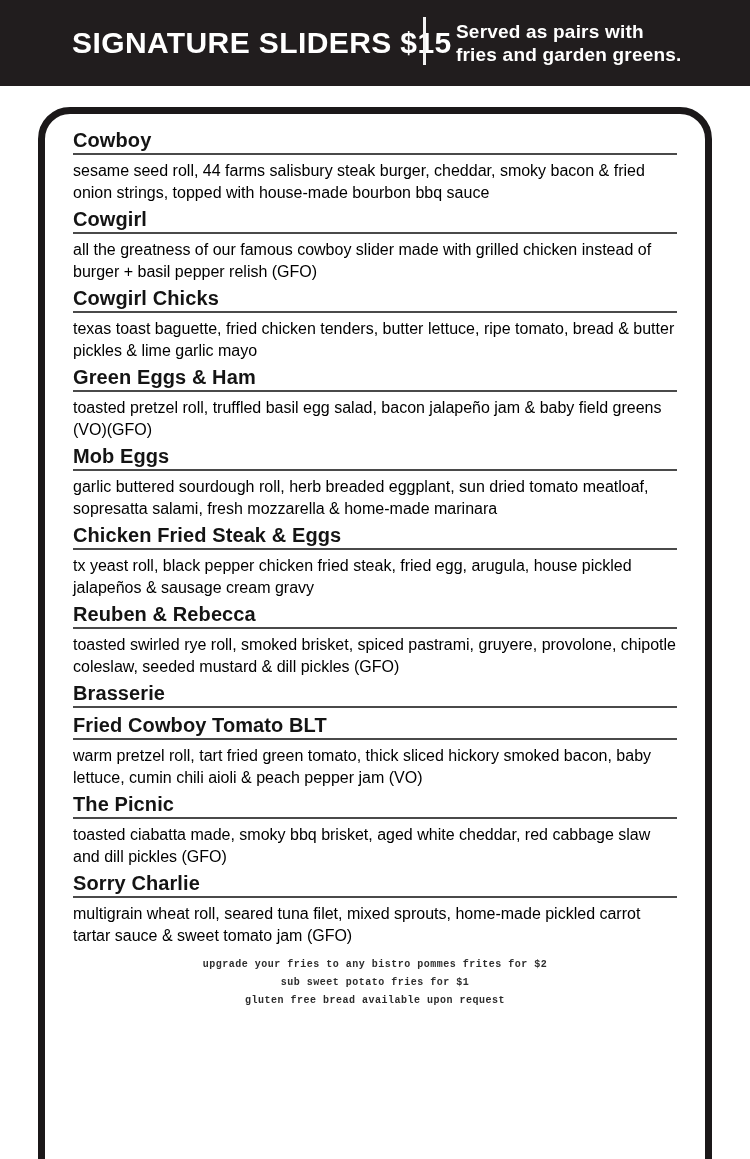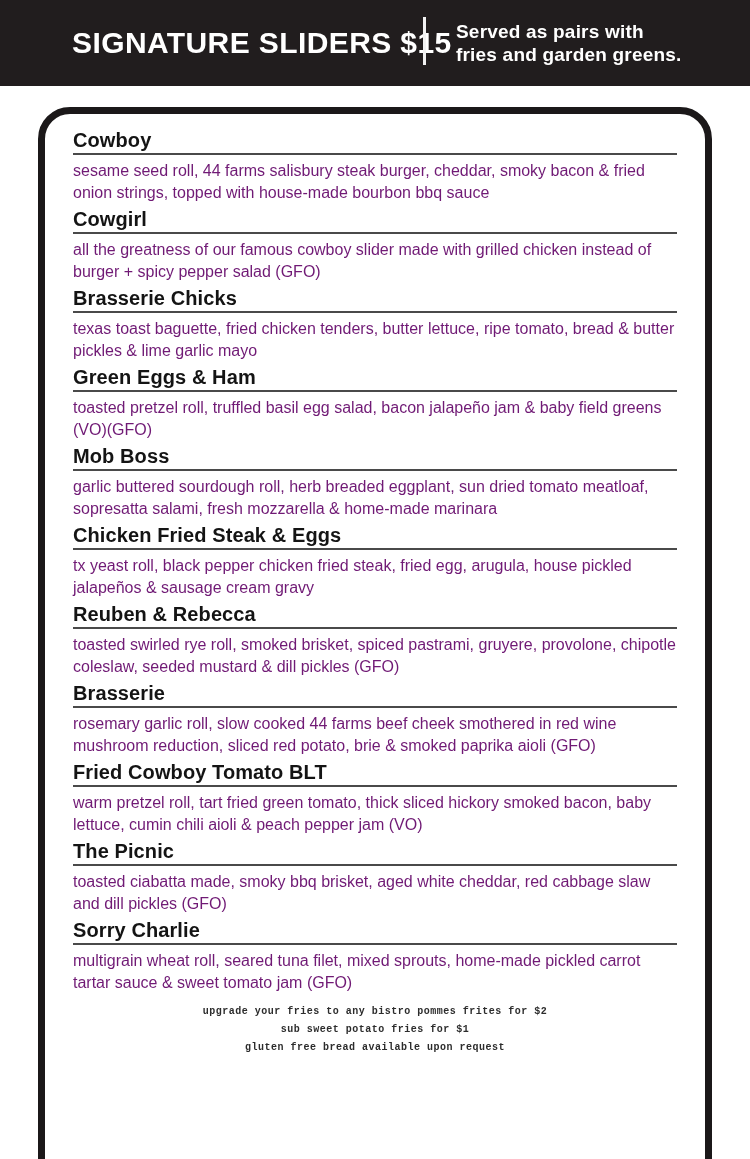--- a/index.html
+++ b/index.html
@@ -75,21 +75,21 @@
   }
   .item-rule {
     height: 2px;
     background: #4a4a4a;
     margin: 1px 0 5px 0;
     border: none;
   }
   .item-desc {
     font-size: 16px;
     line-height: 22px;
-    color: #701a75;
+    color: #000000;
   }
 
   .notes {
     position: relative;
     z-index: 2;
     margin-top: 9px;
     text-align: center;
     font-family: "Liberation Mono", "DejaVu Sans Mono", monospace;
     font-weight: bold;
     font-size: 10px;
@@ -136,57 +136,56 @@
 
   <div class="menu-item">
     <div class="item-name">Cowboy</div>
     <div class="item-rule"></div>
     <div class="item-desc">sesame seed roll, 44 farms salisbury steak burger, cheddar, smoky bacon &amp; fried onion strings, topped with house-made bourbon bbq sauce</div>
   </div>
 
   <div class="menu-item">
     <div class="item-name">Cowgirl</div>
     <div class="item-rule"></div>
-    <div class="item-desc">all the greatness of our famous cowboy slider made with grilled chicken instead of burger + spicy pepper salad (GFO)</div>
-  </div>
-
-  <div class="menu-item">
-    <div class="item-name">Brasserie Chicks</div>
+    <div class="item-desc">all the greatness of our famous cowboy slider made with grilled chicken instead of burger + basil pepper relish (GFO)</div>
+  </div>
+
+  <div class="menu-item">
+    <div class="item-name">Cowgirl Chicks</div>
     <div class="item-rule"></div>
     <div class="item-desc">texas toast baguette, fried chicken tenders, butter lettuce, ripe tomato, bread &amp; butter pickles &amp; lime garlic mayo</div>
   </div>
 
   <div class="menu-item">
     <div class="item-name">Green Eggs &amp; Ham</div>
     <div class="item-rule"></div>
     <div class="item-desc">toasted pretzel roll, truffled basil egg salad, bacon jalapeño jam &amp; baby field greens (VO)(GFO)</div>
   </div>
 
   <div class="menu-item">
-    <div class="item-name">Mob Boss</div>
+    <div class="item-name">Mob Eggs</div>
     <div class="item-rule"></div>
     <div class="item-desc">garlic buttered sourdough roll, herb breaded eggplant, sun dried tomato meatloaf, sopresatta salami, fresh mozzarella &amp; home-made marinara</div>
   </div>
 
   <div class="menu-item">
     <div class="item-name">Chicken Fried Steak &amp; Eggs</div>
     <div class="item-rule"></div>
     <div class="item-desc">tx yeast roll, black pepper chicken fried steak, fried egg, arugula, house pickled jalapeños &amp; sausage cream gravy</div>
   </div>
 
   <div class="menu-item">
     <div class="item-name">Reuben &amp; Rebecca</div>
     <div class="item-rule"></div>
     <div class="item-desc">toasted swirled rye roll, smoked brisket, spiced pastrami, gruyere, provolone, chipotle coleslaw, seeded mustard &amp; dill pickles (GFO)</div>
   </div>
 
   <div class="menu-item">
     <div class="item-name">Brasserie</div>
     <div class="item-rule"></div>
-    <div class="item-desc">rosemary garlic roll, slow cooked 44 farms beef cheek smothered in red wine mushroom reduction, sliced red potato, brie &amp; smoked paprika aioli (GFO)</div>
   </div>
 
   <div class="menu-item">
     <div class="item-name">Fried Cowboy Tomato BLT</div>
     <div class="item-rule"></div>
     <div class="item-desc">warm pretzel roll, tart fried green tomato, thick sliced hickory smoked bacon, baby lettuce, cumin chili aioli &amp; peach pepper jam (VO)</div>
   </div>
 
   <div class="menu-item">
     <div class="item-name">The Picnic</div>

